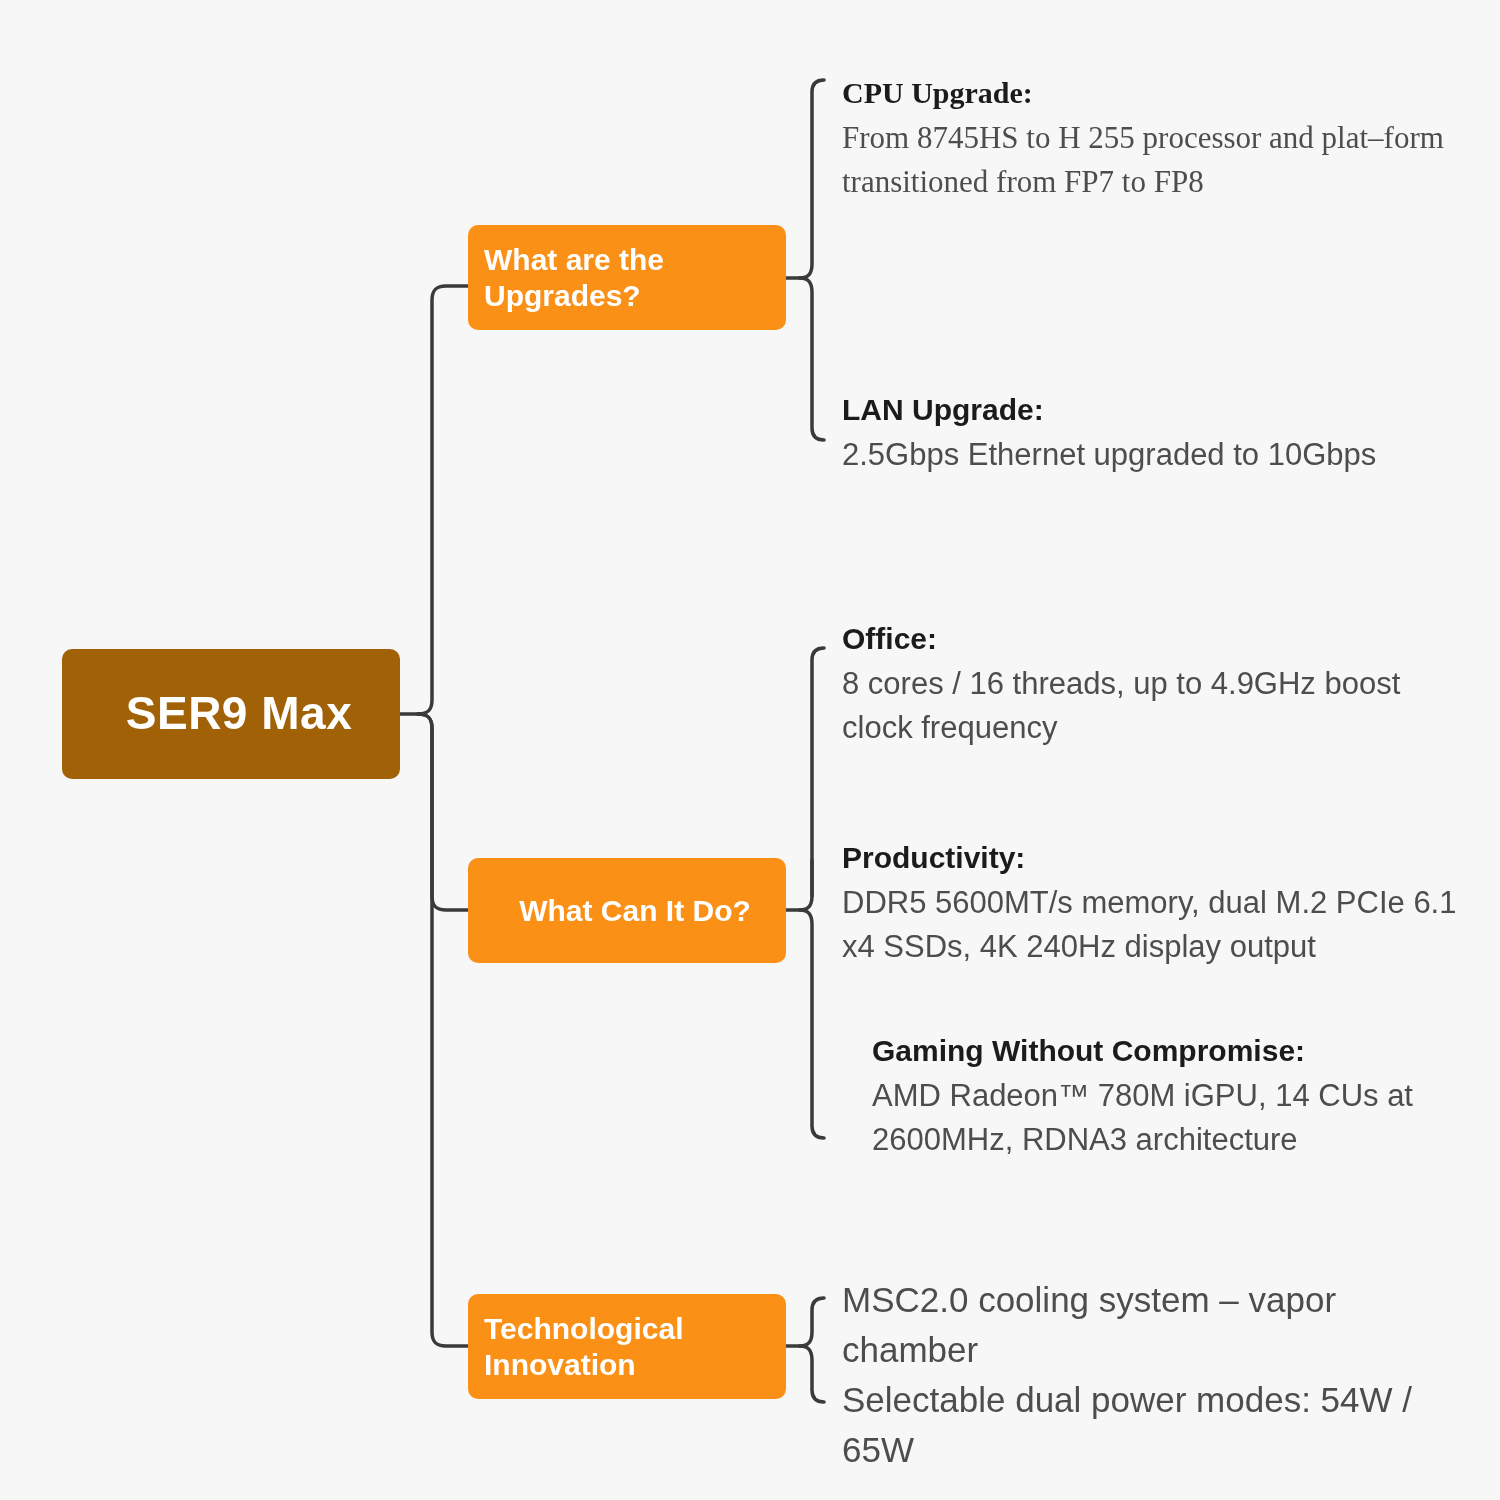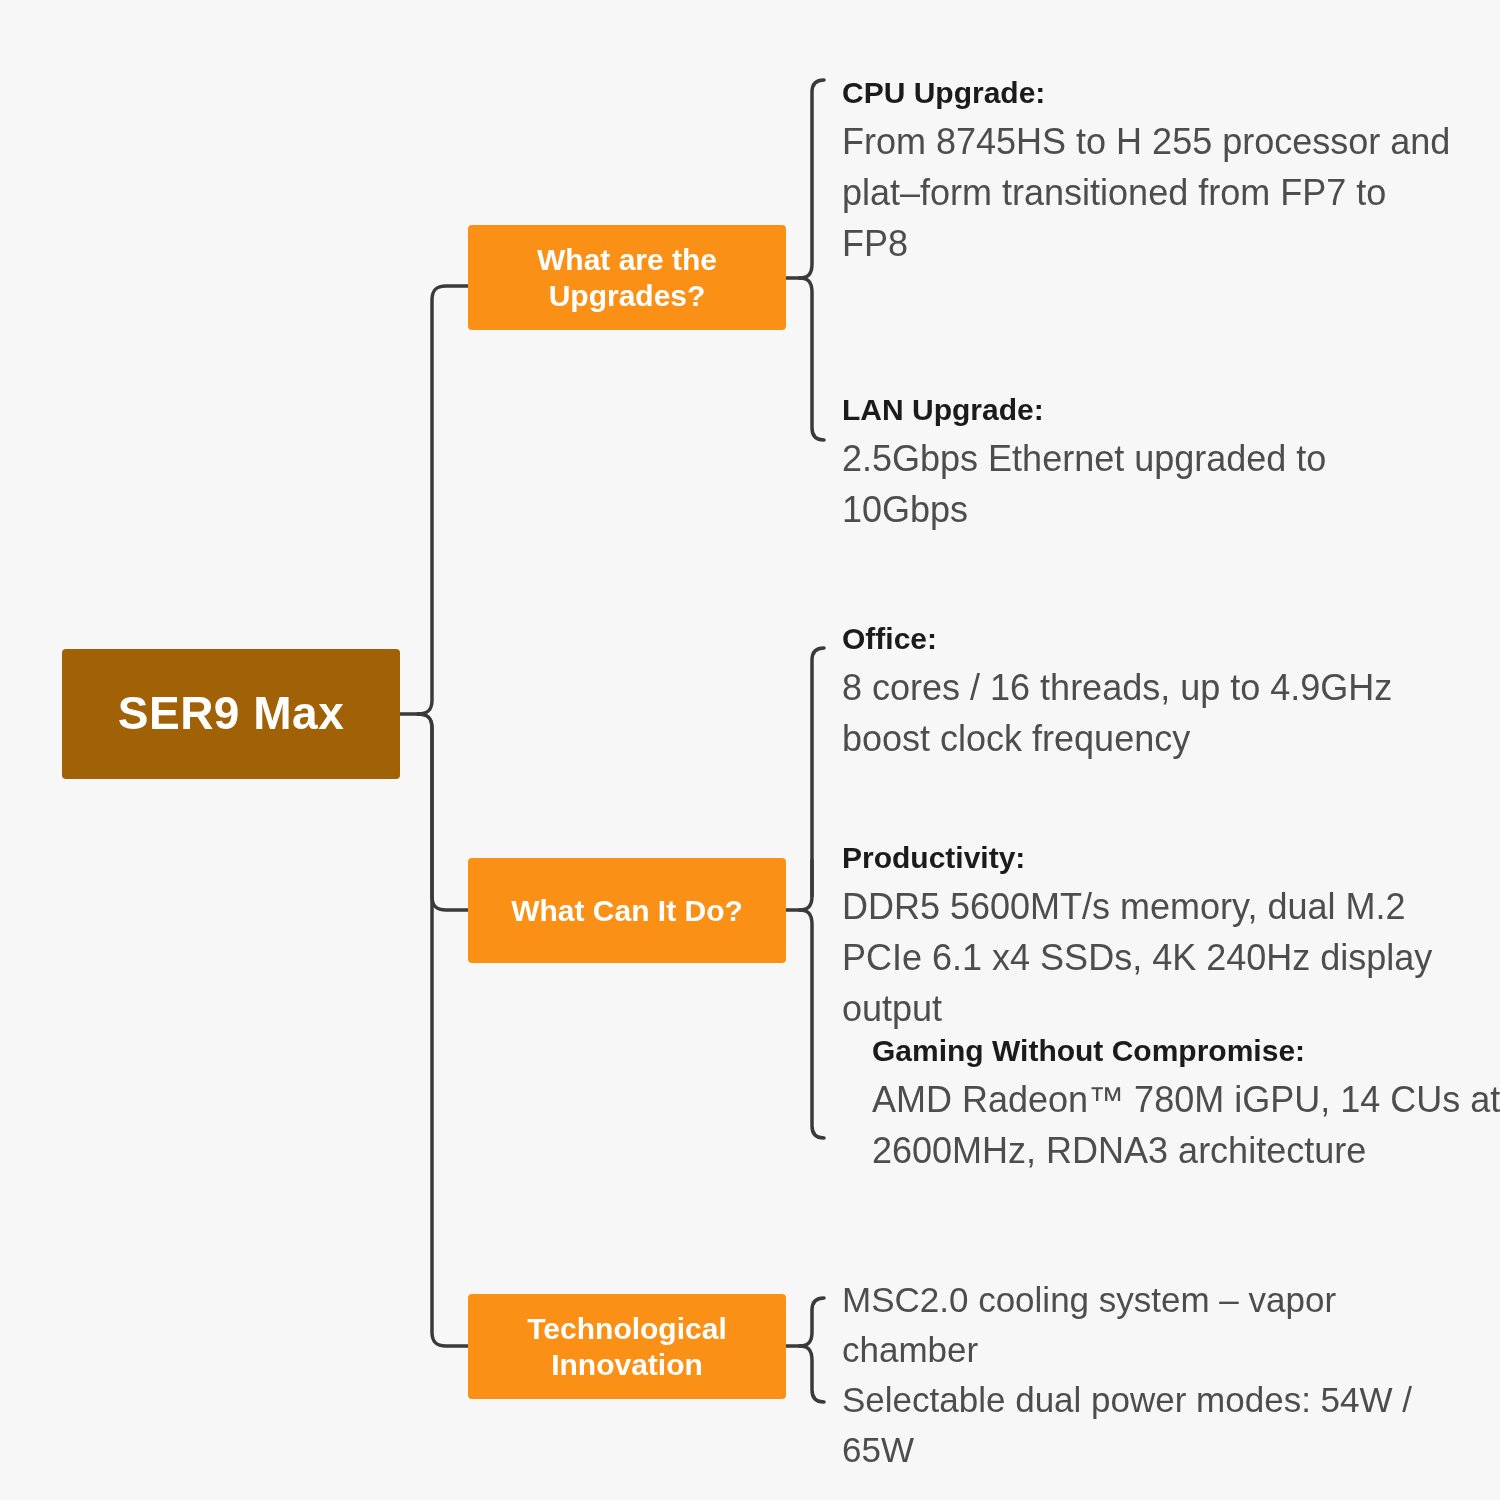--- a/index.html
+++ b/index.html
@@ -22,28 +22,28 @@
     position: absolute;
     left: 0;
     top: 0;
     width: 1500px;
     height: 1500px;
     pointer-events: none;
   }
   .node {
     position: absolute;
     box-sizing: border-box;
-    border-radius: 4px;
+    border-radius: 10px;
     display: flex;
     align-items: center;
     justify-content: center;
-    text-align: center;
     color: #ffffff;
     font-weight: bold;
     line-height: 1.2;
+    padding-left: 16px;
   }
   .node-root {
     left: 62px;
     top: 649px;
     width: 338px;
     height: 130px;
     background: #a16207;
     font-size: 46px;
     letter-spacing: 0.5px;
   }
@@ -61,31 +61,31 @@
     box-sizing: border-box;
   }
   .leaf-title {
     font-size: 30px;
     font-weight: bold;
     color: #1b1b1b;
     margin-bottom: 4px;
     line-height: 1.25;
   }
   .leaf-body {
-    font-size: 36px;
+    font-size: 31px;
     color: #4d4d4d;
     line-height: 1.42;
   }
   .leaf-plain {
     font-size: 35px;
     color: #4d4d4d;
     line-height: 1.42;
   }
 
-  .leaf-1 { left: 842px; top: 74px;   width: 610px; }
+  .leaf-1 { left: 842px; top: 74px;   width: 610px; font-family: Liberation Serif, serif; }
   .leaf-2 { left: 842px; top: 375px;  width: 610px; margin-top: 16px; }
   .leaf-3 { left: 842px; top: 620px;  width: 600px; }
   .leaf-4 { left: 842px; top: 830px;  width: 630px; margin-top: 9px; }
   .leaf-5 { left: 872px; top: 1032px; width: 630px; }
   .leaf-6 { left: 842px; top: 1275px; width: 610px; }
   .leaf-7 { left: 842px; top: 1375px; width: 610px; }
 </style>
 </head>
 <body>
 

